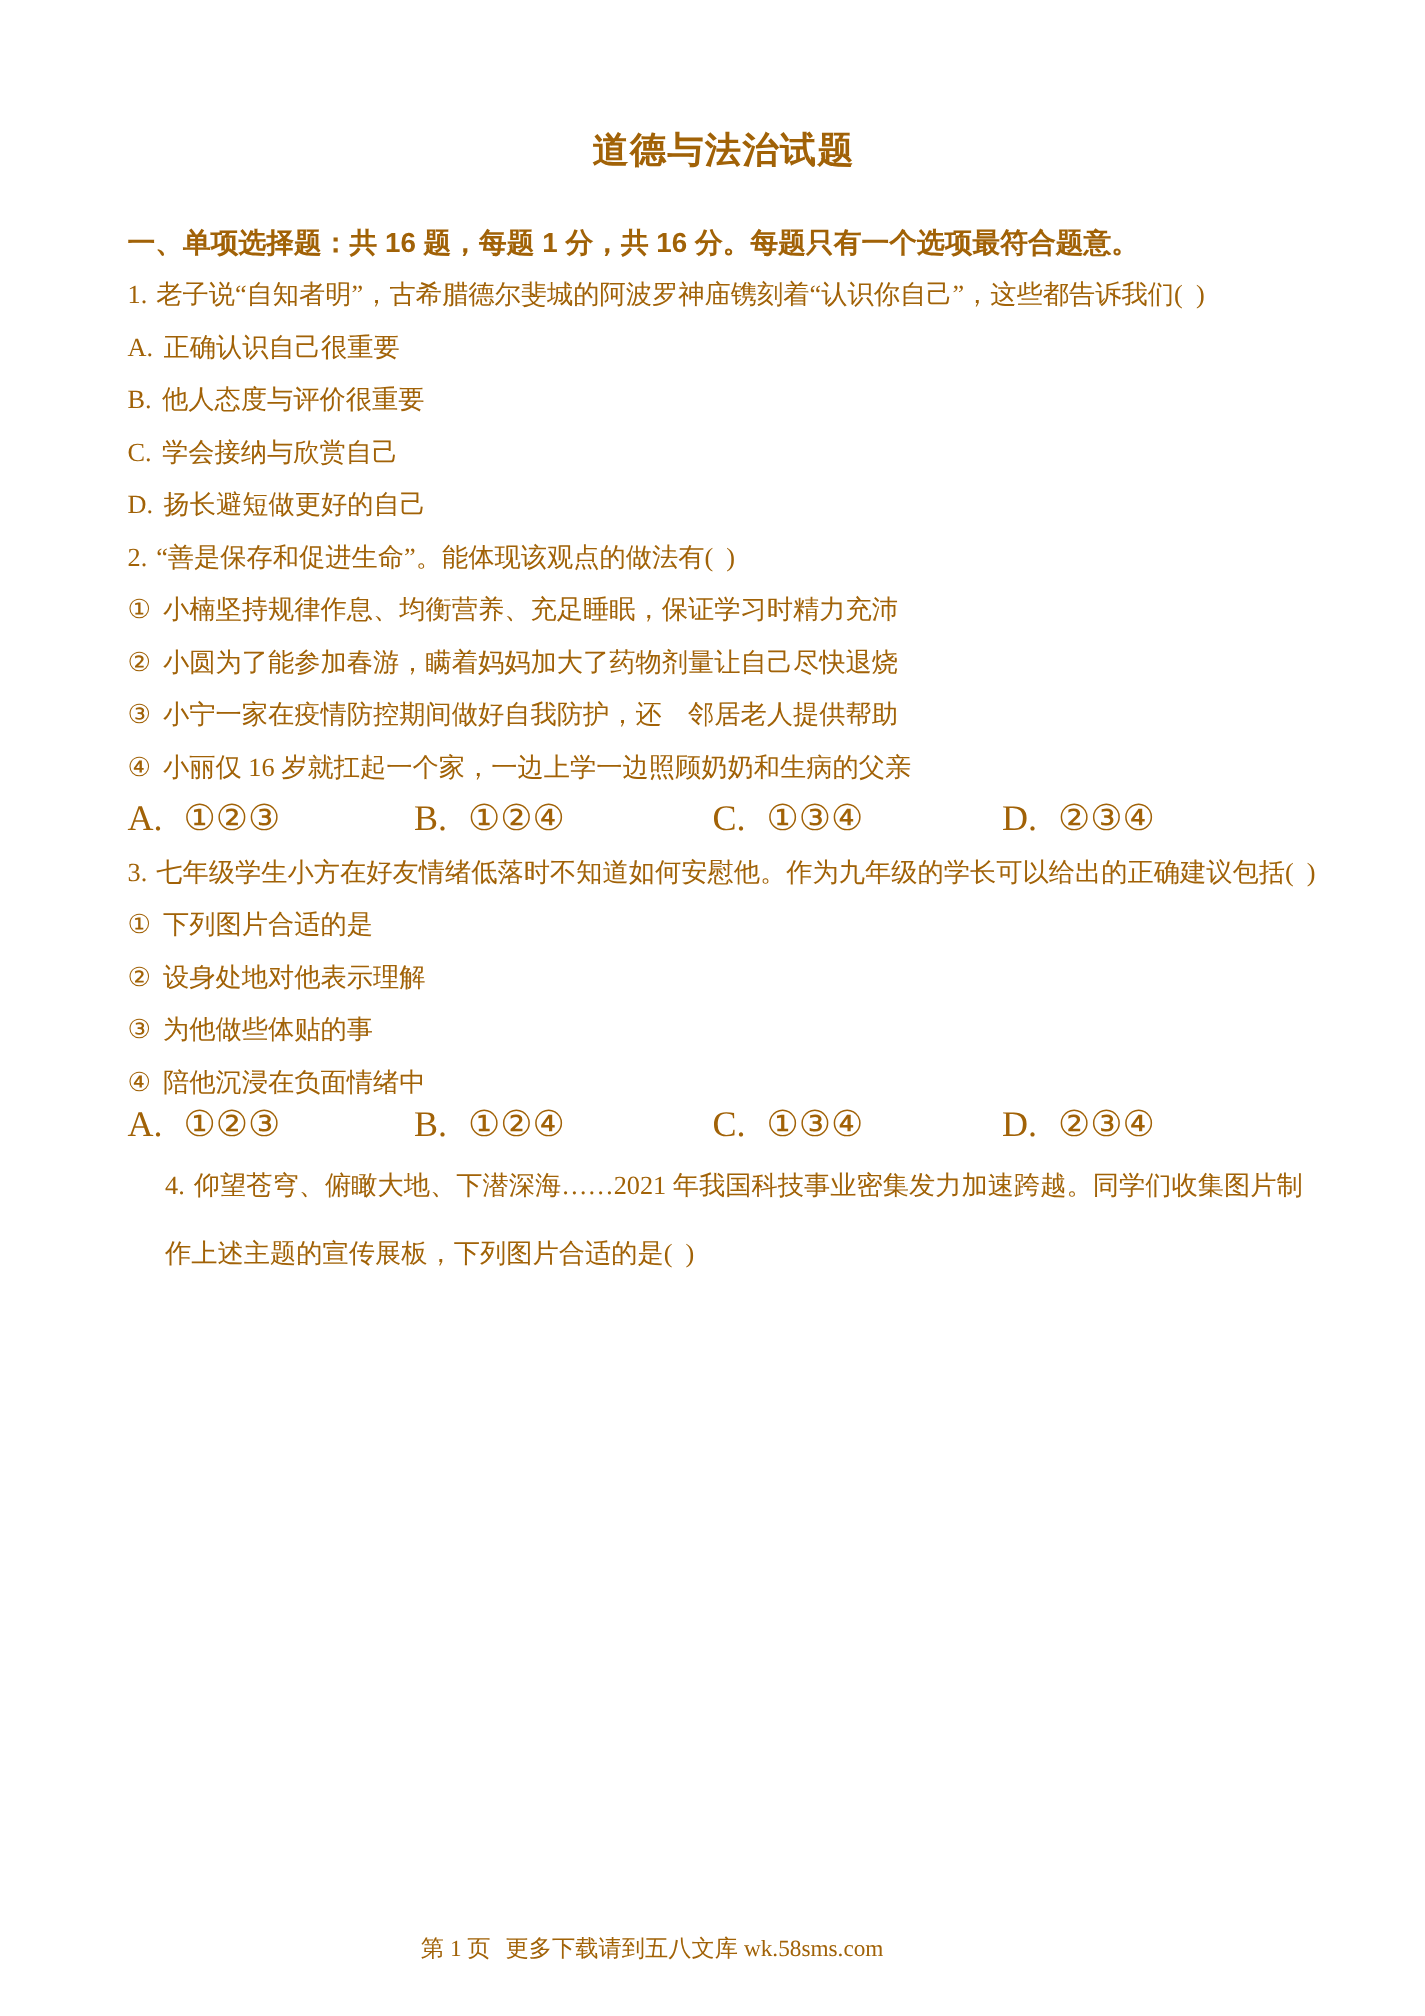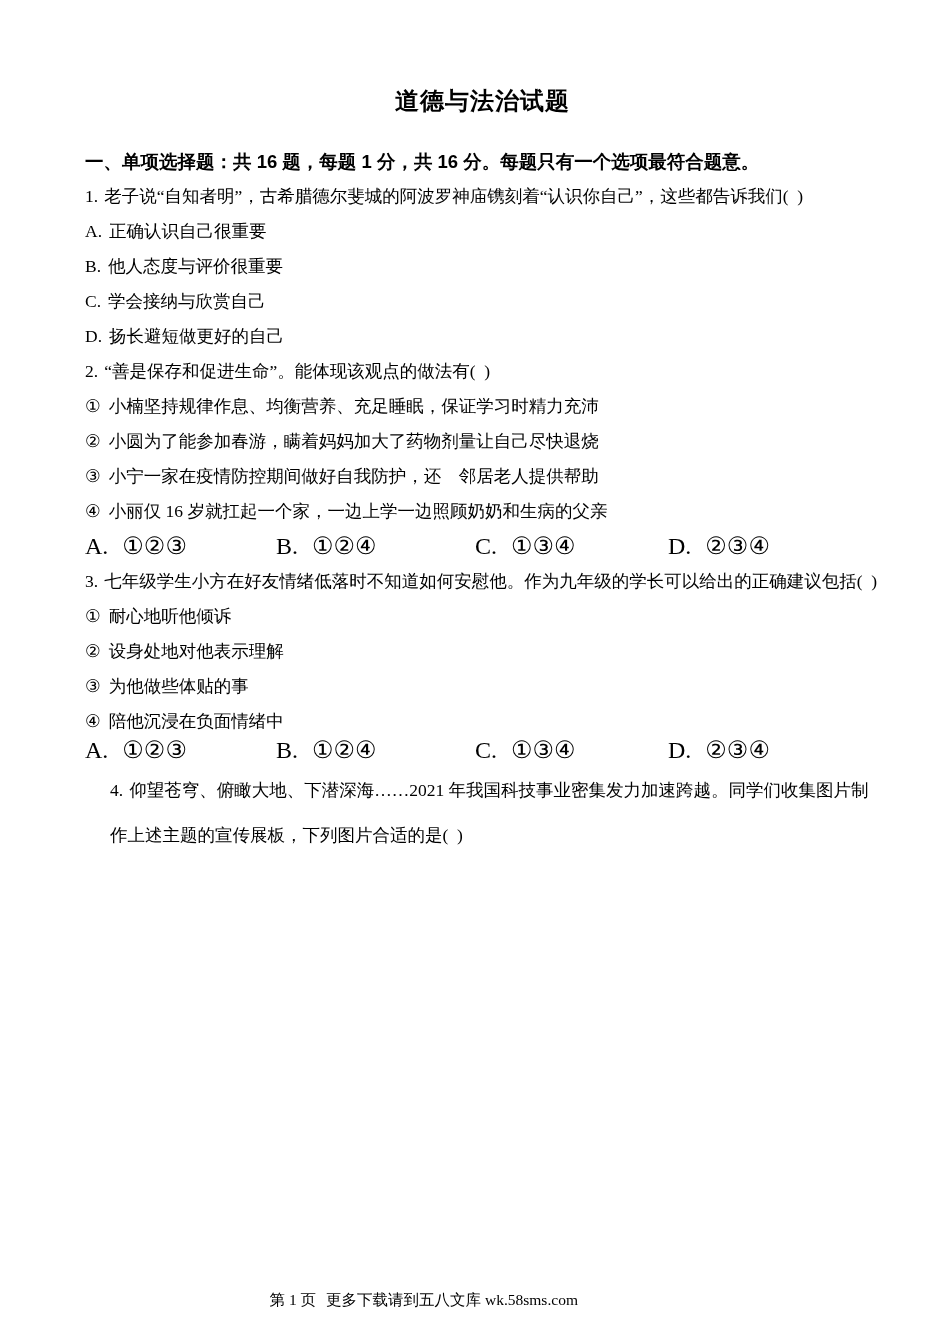--- a/index.html
+++ b/index.html
@@ -8,21 +8,21 @@
     background: #ffffff;
     width: 950px;
     height: 1344px;
     overflow: hidden;
   }
   .page {
     position: relative;
     width: 950px;
     height: 1344px;
     background: #ffffff;
-    color: #000000;
+    color: #a16207;
     font-family: "Liberation Serif", "DejaVu Serif", serif;
   }
   .content {
     position: absolute;
     left: 85px;
     top: 0;
     width: 795px;
   }
   .doc-title {
     margin-top: 86px;
@@ -59,21 +59,21 @@
   }
   .choice { position: absolute; top: 0; white-space: pre; }
   .choice.c1 { left: 0; }
   .choice.c2 { left: 191px; font-family: Liberation Serif, serif; }
   .choice.c3 { left: 390px; }
   .choice.c4 { left: 583px; text-align: center; }
   .clabel { margin-right: 14px; }
   .q4-stem { line-height: 45px; margin-left: 25px; }
   .footer {
     position: absolute;
-    left: 0;
+    left: 11px;
     width: 832px;
     bottom: 14px;
     text-align: center;
     font-size: 15.5px;
     line-height: 20px;
     white-space: pre-wrap;
   }
   .footer-page { margin-right: 10px; }
 </style>
 </head>
@@ -103,21 +103,21 @@
       <div class="choice-row">
         <span class="choice c1"><span class="clabel">A.</span><span>①②③</span></span>
         <span class="choice c2"><span class="clabel">B.</span><span>①②④</span></span>
         <span class="choice c3"><span class="clabel">C.</span><span>①③④</span></span>
         <span class="choice c4"><span class="clabel">D.</span><span>②③④</span></span>
       </div>
     </div>
 
     <div>
       <div class="line"><span class="qnum">3.</span><span>七年级学生小方在好友情绪低落时不知道如何安慰他。作为九年级的学长可以给出的正确建议包括(  )</span></div>
-      <div class="line"><span class="marker">①</span><span>耐心地听他倾诉</span></div>
+      <div class="line"><span class="marker">①</span><span>下列图片合适的是</span></div>
       <div class="line"><span class="marker">②</span><span>设身处地对他表示理解</span></div>
       <div class="line"><span class="marker">③</span><span>为他做些体贴的事</span></div>
       <div class="line"><span class="marker">④</span><span>陪他沉浸在负面情绪中</span></div>
       <div class="choice-row tight-before">
         <span class="choice c1"><span class="clabel">A.</span><span>①②③</span></span>
         <span class="choice c2"><span class="clabel">B.</span><span>①②④</span></span>
         <span class="choice c3"><span class="clabel">C.</span><span>①③④</span></span>
         <span class="choice c4"><span class="clabel">D.</span><span>②③④</span></span>
       </div>
     </div>

